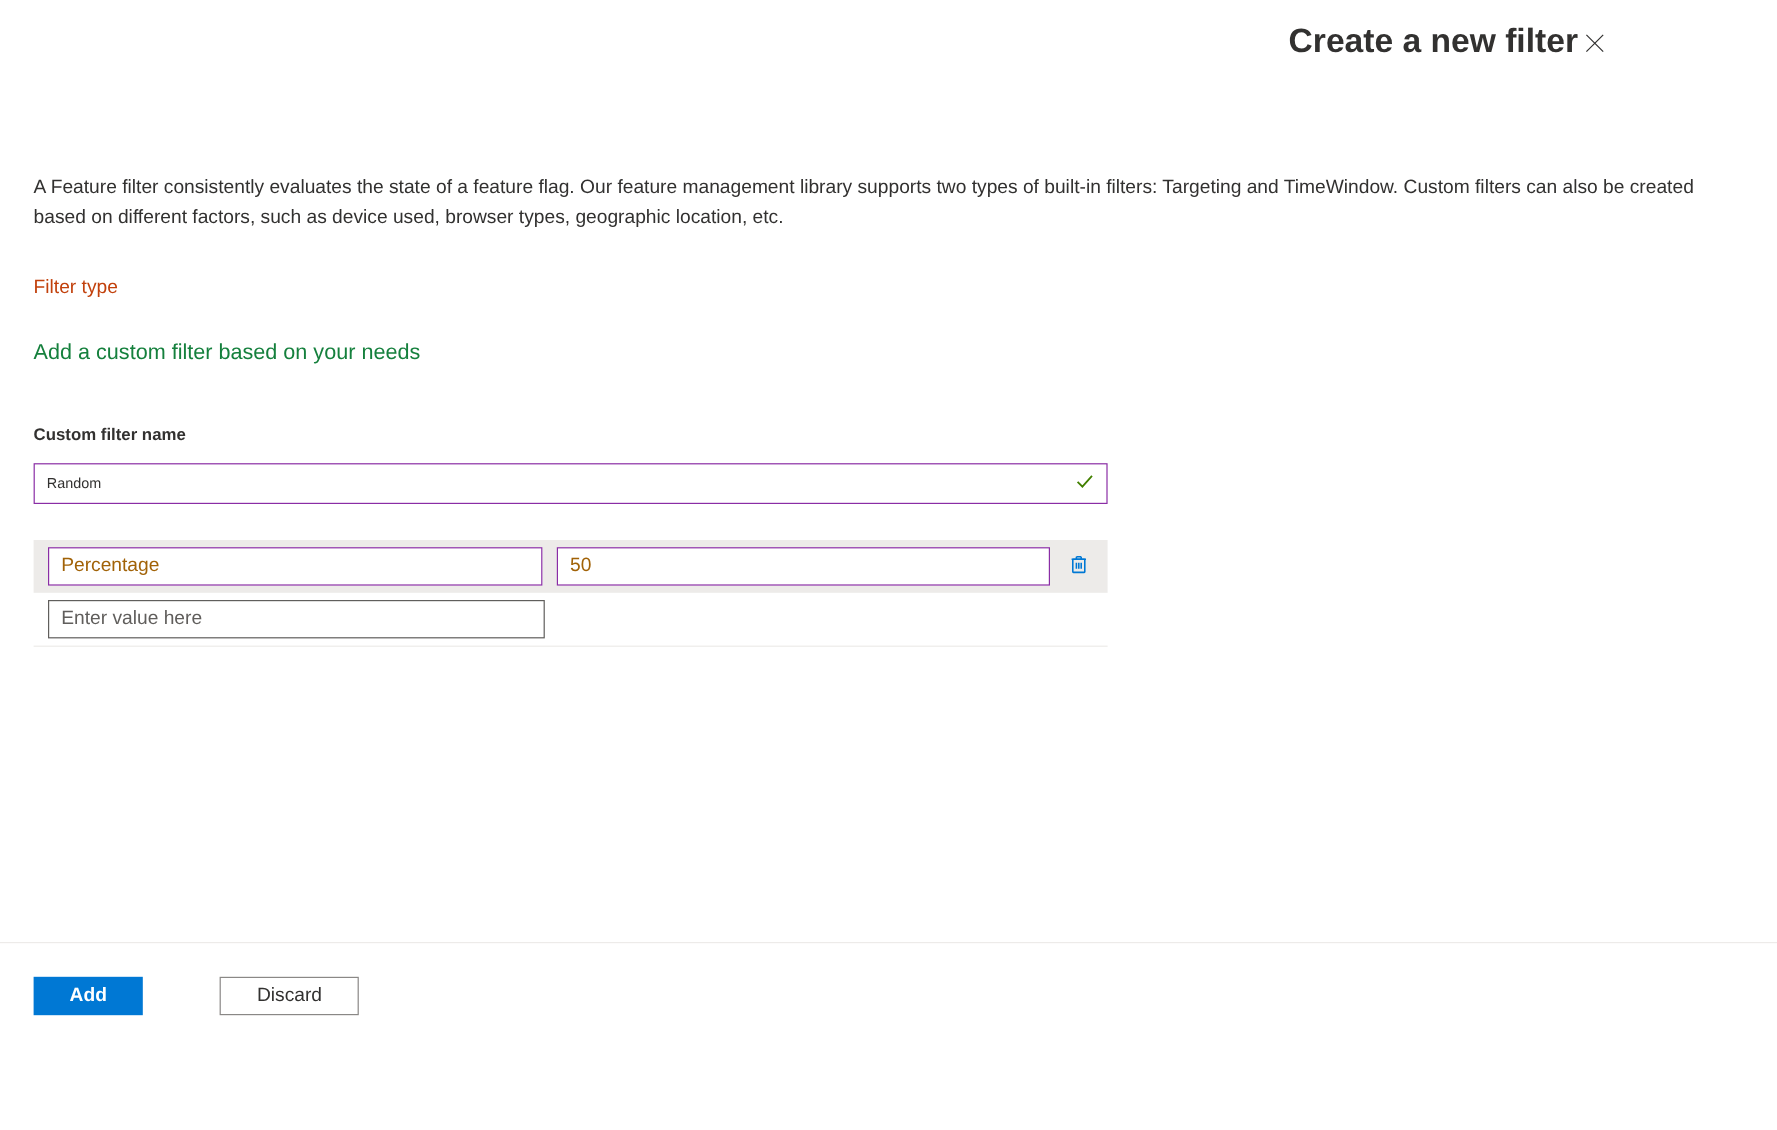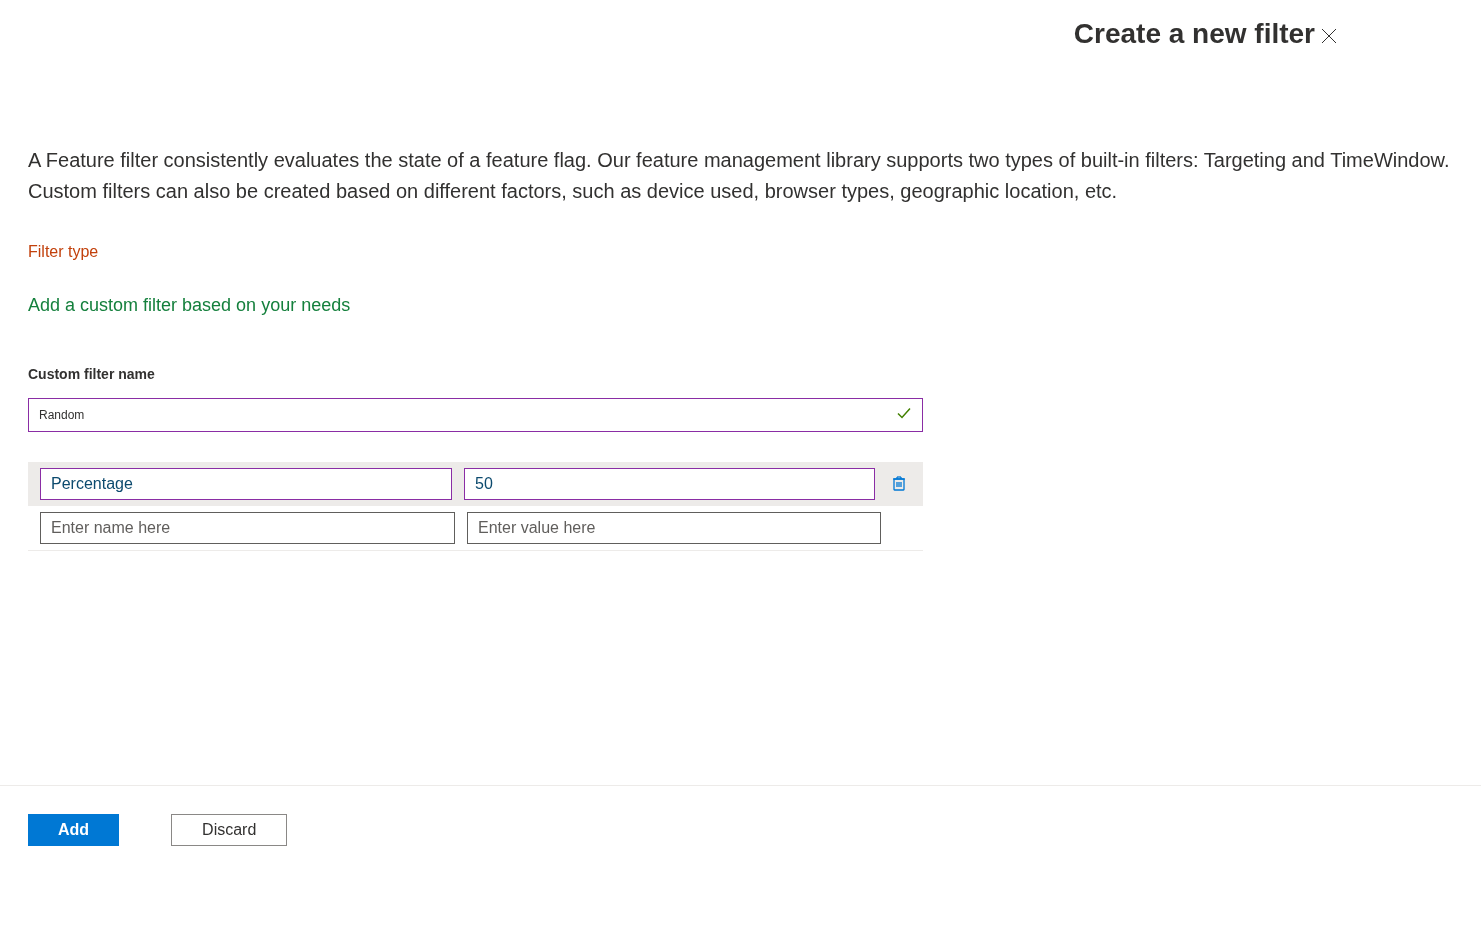--- a/index.html
+++ b/index.html
@@ -37,21 +37,21 @@
       width: 20px;
       height: 20px;
       stroke: #323130;
       stroke-width: 1;
     }
     .content {
       padding: 0 28px;
     }
     .description {
       margin-top: 92px;
-      font-size: 20px;
+      font-size: 16px;
       line-height: 1.55;
       color: #323130;
     }
     .field-label {
       font-size: 16px;
       color: #c2410c;
       margin-top: 36px;
       margin-bottom: 10px;
     }
     .select-wrapper {
@@ -150,21 +150,21 @@
     }
     .params-row.active {
       background: #edebe9;
     }
     .param-input {
       height: 32px;
       border: 1px solid #605e5c;
       padding: 0 10px;
       font-size: 16px;
       font-family: inherit;
-      color: #0c4a6e;
+      color: #a16207;
       background: #ffffff;
     }
     .param-input.purple {
       border-color: #8a2da5;
     }
     .param-input::placeholder {
       color: #605e5c;
     }
     .param-name-input {
       width: 415px;
@@ -188,21 +188,21 @@
       stroke-width: 1.3;
     }
     .footer {
       position: absolute;
       bottom: 0;
       left: 0;
       right: 0;
       border-top: 1px solid #edebe9;
       padding: 28px 28px 96px 28px;
       display: flex;
-      gap: 4px;
+      gap: 16px;
     }
     .btn-primary {
       background: #0078d4;
       color: #ffffff;
       border: none;
       height: 32px;
       padding: 0 30px;
       font-size: 16px;
       font-family: inherit;
       font-weight: 600;
@@ -266,21 +266,20 @@
             <line x1="11" y1="5" x2="11" y2="3"></line>
             <line x1="7" y1="3" x2="11" y2="3"></line>
             <line x1="7" y1="8" x2="7" y2="13"></line>
             <line x1="9" y1="8" x2="9" y2="13"></line>
             <line x1="11" y1="8" x2="11" y2="13"></line>
           </svg>
         </span>
       </div>
     </div>
     <div class="params-row">
-      <input type="text" class="param-input param-name-input" placeholder="Enter name here" style="">
       <input type="text" class="param-input param-value-input" placeholder="Enter value here" style="">
     </div>
   </div>
 </div>
 
 <div class="footer">
   <button class="btn-primary">Add</button>
   <button class="btn-secondary">Discard</button>
 </div>
 

